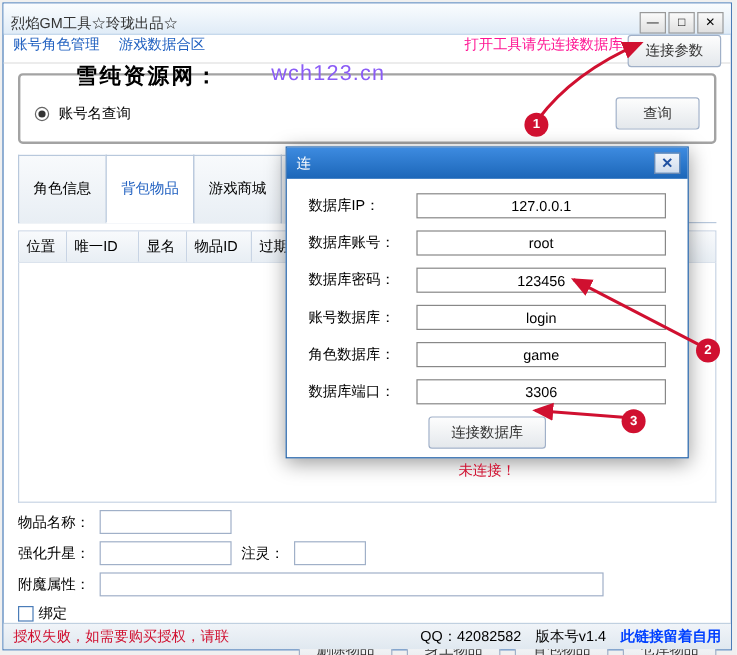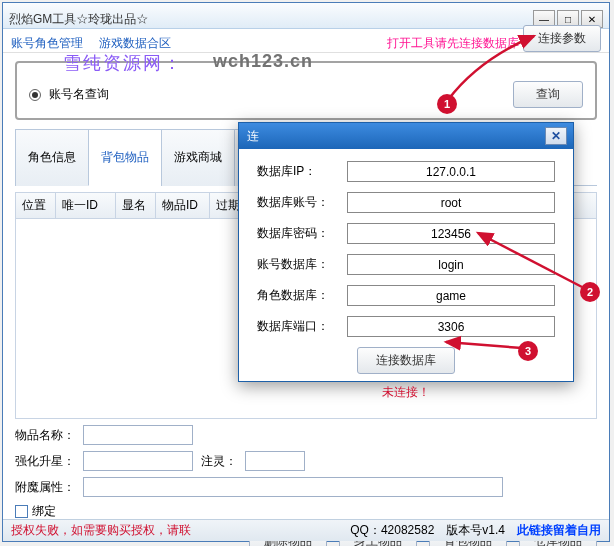--- a/index.html
+++ b/index.html
@@ -2,26 +2,26 @@
 <html><head>
 <meta charset="utf-8">
 <style>
 *{box-sizing:border-box;margin:0;padding:0;font-family:"Microsoft YaHei","SimSun",sans-serif;font-size:12px}
 body{background:#f0f0f0;width:614px;height:546px;overflow:hidden;position:relative}
 .window{width:608px;height:540px;margin:2px;background:#fff;border:1px solid #4a7cb8;position:relative}
 .titlebar{height:26px;background:linear-gradient(#fafcfe,#e0ecf7);border-bottom:1px solid #b8d0e8;display:flex;align-items:flex-end;padding:0 6px}
 .titlebar .title{color:#333;flex:1}
 .titlebar .controls{display:flex;gap:2px}
 .titlebar .ctrl{width:22px;height:18px;background:linear-gradient(#fafafa,#e0e0e0);border:1px solid #999;display:flex;align-items:center;justify-content:center;font-size:10px;cursor:pointer}
-.menubar{height:24px;display:flex;align-items:flex-end;padding:0 8px;gap:16px;border-bottom:1px solid #e0e0e0;position:relative}
+.menubar{height:24px;display:flex;align-items:flex-start;padding:0 8px;gap:16px;border-bottom:1px solid #e0e0e0;position:relative}
 .menubar .mitem{color:#2060c0;cursor:pointer}
 .menubar .warning{position:absolute;right:90px;color:#ff1493;font-size:12px}
 .menubar .connbtn{position:absolute;right:8px}
-.overlay1{position:absolute;top:48px;left:60px;font-size:18px;font-weight:normal;color:#8b5cf6;letter-spacing:2px;z-index:5;pointer-events:none}
-.overlay2{position:absolute;top:48px;left:210px;font-size:18px;font-weight:bold;color:#737373;letter-spacing:1px;z-index:5;pointer-events:none}
+.overlay1{position:absolute;top:48px;left:60px;font-size:18px;font-weight:bold;color:#000000;letter-spacing:2px;z-index:5;pointer-events:none}
+.overlay2{position:absolute;top:48px;left:223px;font-size:18px;font-weight:normal;color:#8b5cf6;letter-spacing:1px;z-index:5;pointer-events:none}
 .searchbox{margin:8px 12px;padding:18px 12px 10px;border:2px solid #a3a3a3;border-radius:4px;display:flex;align-items:center;gap:8px;position:relative}
 .searchbox .radio{width:12px;height:12px;border:1px solid #666;border-radius:50%;display:inline-flex;align-items:center;justify-content:center}
 .searchbox .radio.on::after{content:"";width:6px;height:6px;background:#333;border-radius:50%}
 .btn{background:linear-gradient(#fdfdfd,#e4e8ec);border:1px solid #a0b0c8;border-radius:3px;padding:4px 14px;cursor:pointer;color:#333}
 .tabs{display:flex;border-bottom:1px solid #b8c8dc;margin:0 12px}
 .tab{padding:19px 12px;border:1px solid #b8c8dc;border-bottom:none;margin-right:-1px;background:linear-gradient(#f8fafc,#e8eef4);cursor:pointer;position:relative;top:1px}
 .tab.active{background:#fff;color:#2060c0;border-bottom:1px solid #fff}
 .tablehead{display:flex;margin:6px 12px 0;border:1px solid #c8d4e4}
 .th{padding:4px 6px;border-right:1px solid #c8d4e4;background:linear-gradient(#f8fafc,#e8eef4);white-space:nowrap;overflow:hidden}
 .tablebody{height:200px;margin:0 12px;border:1px solid #c8d4e4;border-top:none;background:#fff}

